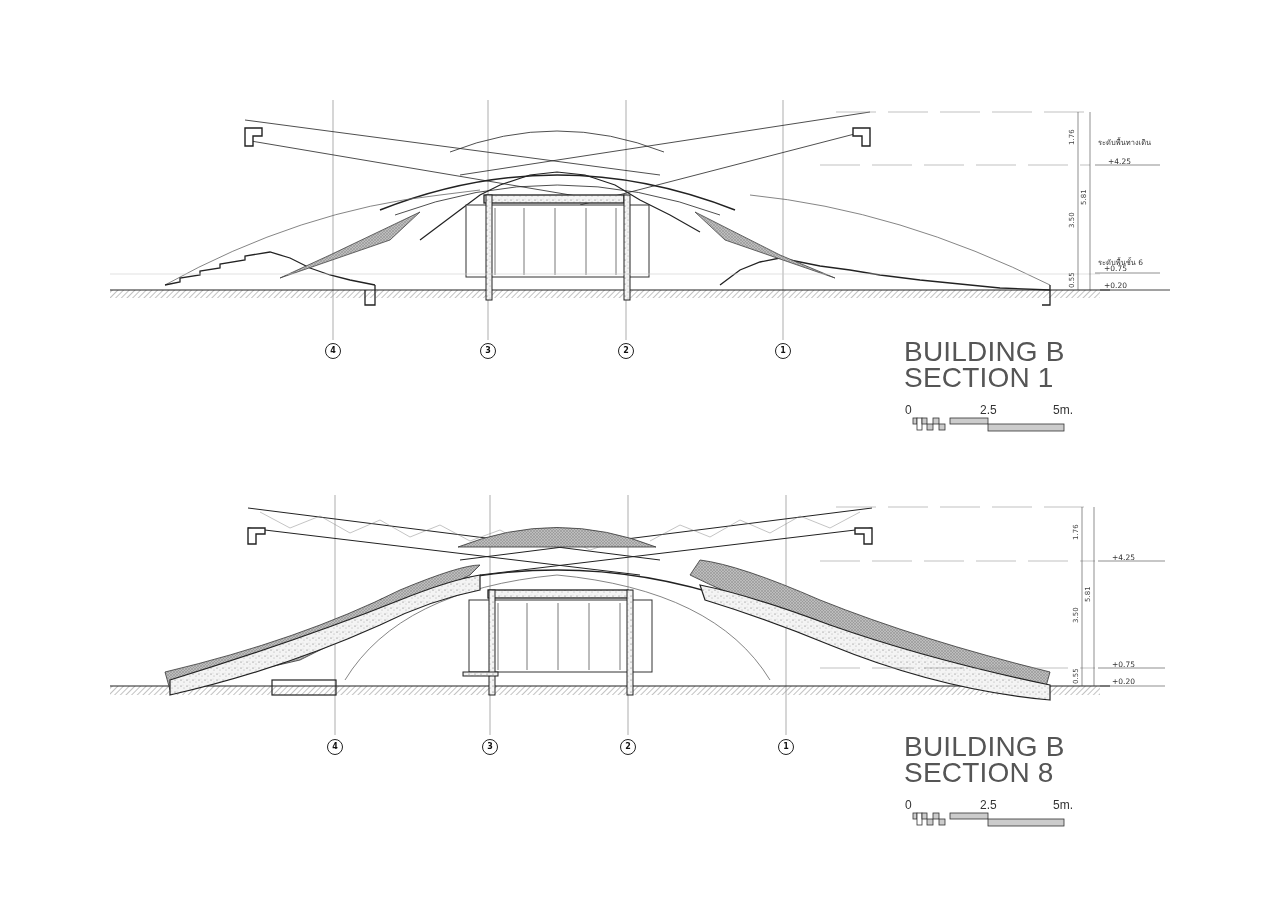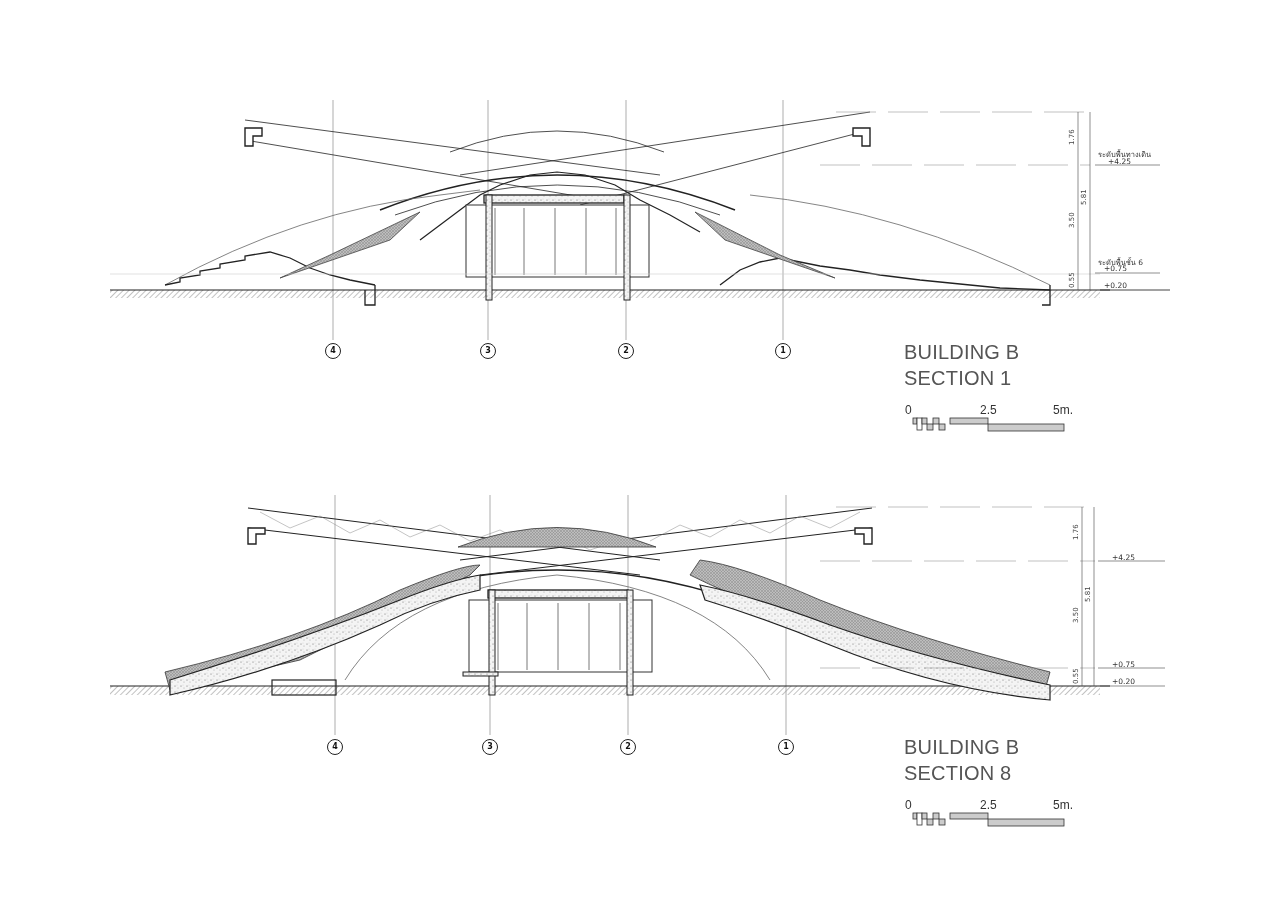--- a/index.html
+++ b/index.html
@@ -1,18 +1,18 @@
 <!DOCTYPE html>
 <html><head>
 <meta charset="utf-8">
 <style>
   html,body{margin:0;padding:0;background:#ffffff;}
   body{width:1280px;height:904px;position:relative;overflow:hidden;font-family:"Liberation Sans",sans-serif;}
   .drawing{position:absolute;left:0;top:0;width:1280px;height:904px;}
-  .title{position:absolute;left:904px;font-family:"Liberation Sans",sans-serif;font-size:20px;line-height:26px;color:#555555;letter-spacing:0.2px;}
+  .title{position:absolute;left:904px;font-family:"Liberation Sans",sans-serif;font-size:28px;line-height:26px;color:#555555;letter-spacing:0.2px;}
   .title div{white-space:nowrap;}
   .scale-label{position:absolute;font-family:"Liberation Sans",sans-serif;font-size:12px;color:#333;}
   .grid-bubble{position:absolute;width:14px;height:14px;border:1px solid #222;border-radius:50%;font-family:"DejaVu Sans",sans-serif;font-size:8px;font-weight:bold;line-height:14px;text-align:center;color:#111;background:#fff;}
   .dim-text{position:absolute;font-family:"DejaVu Sans",sans-serif;font-size:7px;color:#444;transform:rotate(-90deg);transform-origin:left top;white-space:nowrap;}
   .level-text{position:absolute;font-family:"DejaVu Sans",sans-serif;font-size:7.5px;color:#333;white-space:nowrap;}
 </style>
 </head>
 <body>
 
 <svg class="drawing" viewBox="0 0 1280 904" xmlns="http://www.w3.org/2000/svg">
@@ -178,21 +178,21 @@
 <div class="grid-bubble" style="left:325px;top:343px;">4</div>
 <div class="grid-bubble" style="left:480px;top:343px;">3</div>
 <div class="grid-bubble" style="left:618px;top:343px;">2</div>
 <div class="grid-bubble" style="left:775px;top:343px;">1</div>
 
 <div class="dim-text" style="left:1068px;top:145px;">1.76</div>
 <div class="dim-text" style="left:1068px;top:228px;">3.50</div>
 <div class="dim-text" style="left:1068px;top:288px;">0.55</div>
 <div class="dim-text" style="left:1080px;top:205px;">5.81</div>
 
-<div class="level-text" style="left:1098px;top:148px;">ระดับพื้นทางเดิน</div>
+<div class="level-text" style="left:1098px;top:136px;">ระดับพื้นทางเดิน</div>
 <div class="level-text" style="left:1108px;top:157px;">+4.25</div>
 <div class="level-text" style="left:1098px;top:256px;">ระดับพื้นชั้น 6</div>
 <div class="level-text" style="left:1104px;top:264px;">+0.75</div>
 <div class="level-text" style="left:1104px;top:281px;">+0.20</div>
 
 <div class="title" style="top:339px;">
   <div>BUILDING B</div>
   <div>SECTION 1</div>
 </div>
 <div class="scale-label" style="left:905px;top:403px;">0</div>

